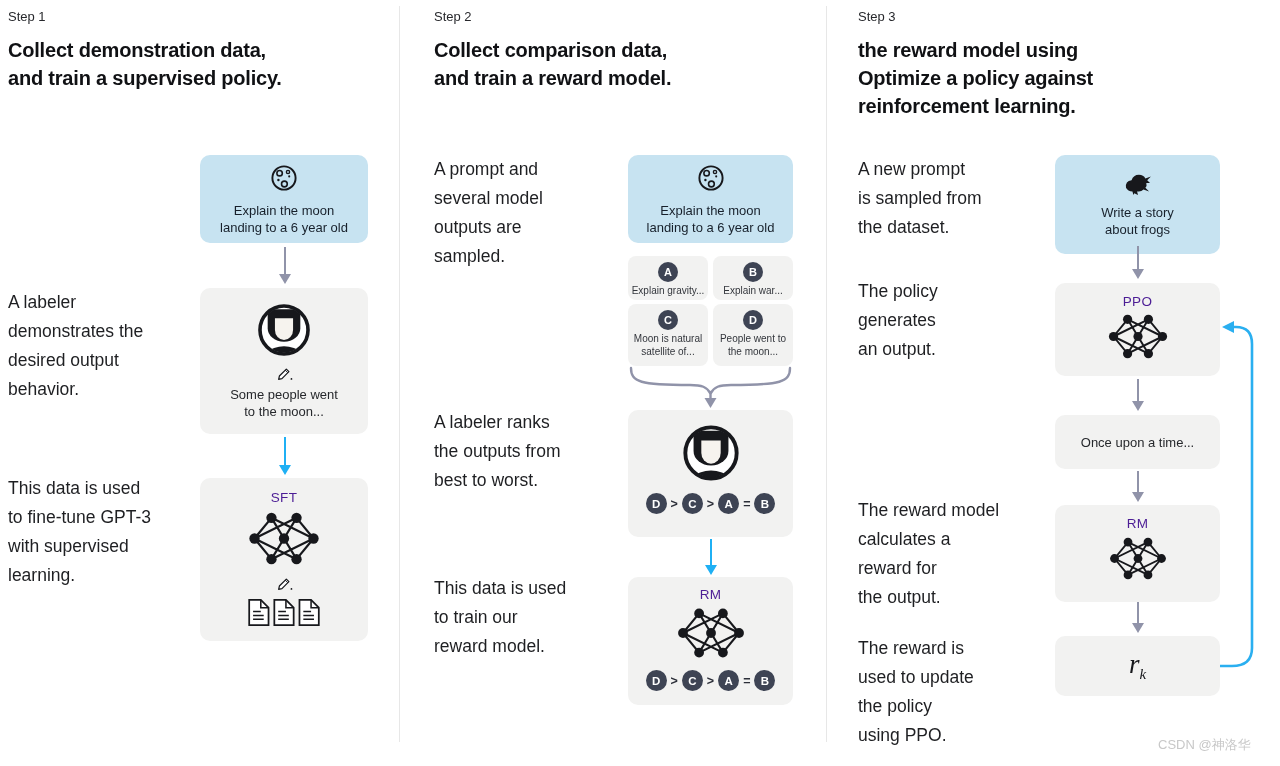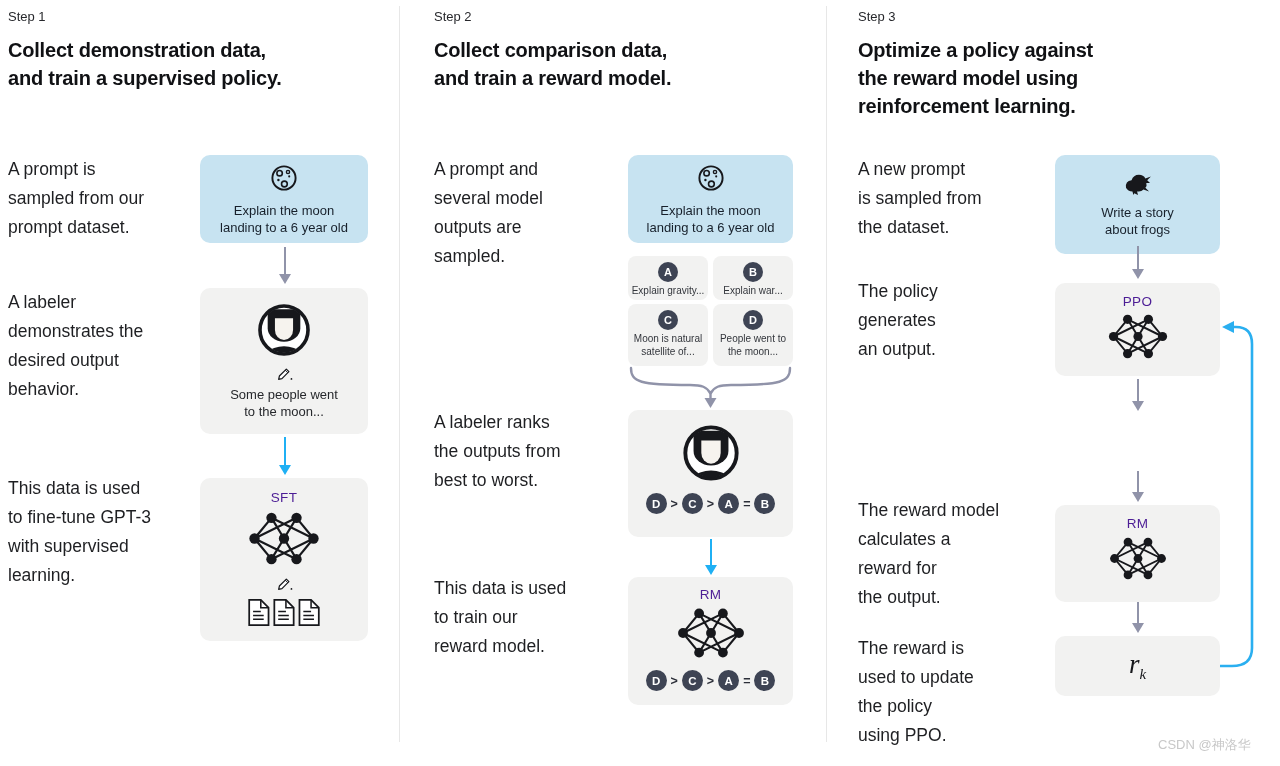--- a/index.html
+++ b/index.html
@@ -48,25 +48,20 @@
 
 <div class="page">
 
   <div class="column" style="left:0;width:400px;">
     <div class="abs step-label" style="left:8px;top:7px;">Step 1</div>
     <div class="abs step-title" style="left:8px;top:36px;width:380px;">
         <span class="ln">Collect demonstration data,</span>
         <span class="ln">and train a supervised policy.</span>
       </div>
 
-    <div class="abs para" style="left:8px;top:155px;">
-        <span class="ln">A prompt is</span>
-        <span class="ln">sampled from our</span>
-        <span class="ln">prompt dataset.</span>
-      </div>
     <div class="abs para" style="left:8px;top:288px;">
         <span class="ln">A labeler</span>
         <span class="ln">demonstrates the</span>
         <span class="ln">desired output</span>
         <span class="ln">behavior.</span>
       </div>
     <div class="abs para" style="left:8px;top:474px;">
         <span class="ln">This data is used</span>
         <span class="ln">to fine-tune GPT-3</span>
         <span class="ln">with supervised</span>
@@ -315,22 +310,22 @@
           <span class="badge">B</span>
         </span>
     </div>
   </div>
 
   <div class="divider" style="left:826px;top:6px;height:736px;"></div>
 
   <div class="column" style="left:827px;width:453px;">
     <div class="abs step-label" style="left:31px;top:7px;">Step 3</div>
     <div class="abs step-title" style="left:31px;top:36px;width:400px;">
+        <span class="ln">the reward model using</span>
         <span class="ln">Optimize a policy against</span>
-        <span class="ln">the reward model using</span>
         <span class="ln">reinforcement learning.</span>
       </div>
 
     <div class="abs para" style="left:31px;top:155px;">
         <span class="ln">A new prompt</span>
         <span class="ln">is sampled from</span>
         <span class="ln">the dataset.</span>
       </div>
     <div class="abs para" style="left:31px;top:277px;">
         <span class="ln">The policy</span>
@@ -386,20 +381,23 @@
           </g>
         </svg>
       </span>
     </div>
 
     <div class="varrow" style="left:304px;top:379px;height:32px;">
       <span class="shaft"></span>
         <span class="head"></span>
     </div>
 
+    <div class="abs gbox" style="left:228px;top:415px;width:165px;height:54px;justify-content:center;">
+      <span class="gcap">Once upon a time...</span>
+    </div>
 
     <div class="varrow" style="left:304px;top:471px;height:31px;">
       <span class="shaft"></span>
         <span class="head"></span>
     </div>
 
     <div class="abs gbox" style="left:228px;top:505px;width:165px;height:97px;">
       <span class="model-label" style="margin-top:10px;">RM</span>
       <span style="margin-top:2px;">
         <svg viewBox="0 0 100 80" width="60" height="47">

